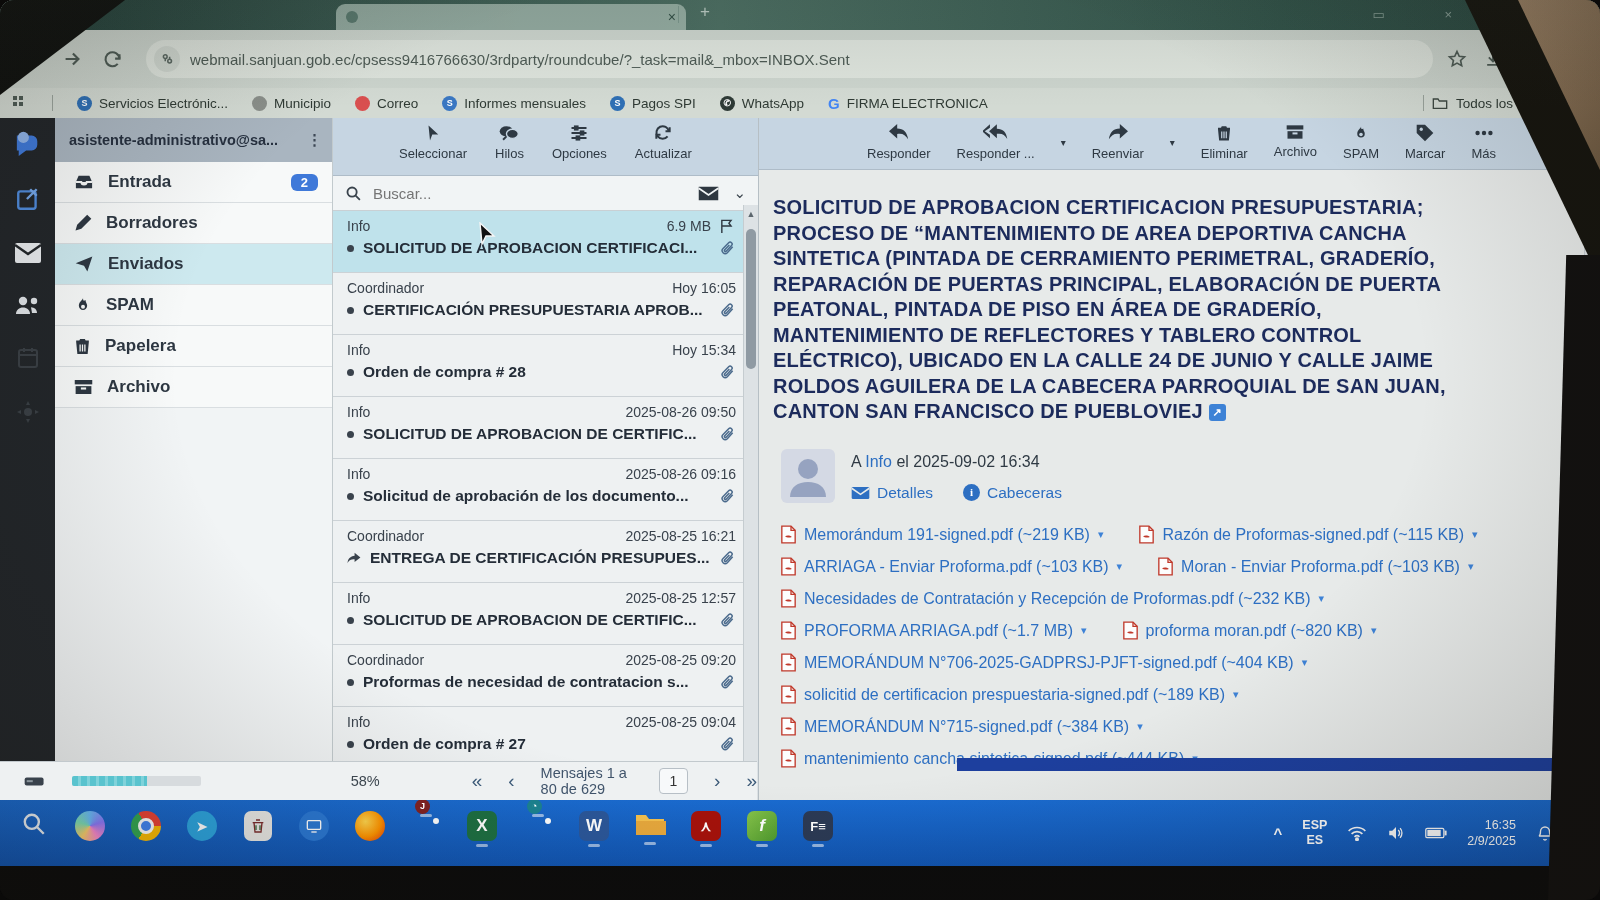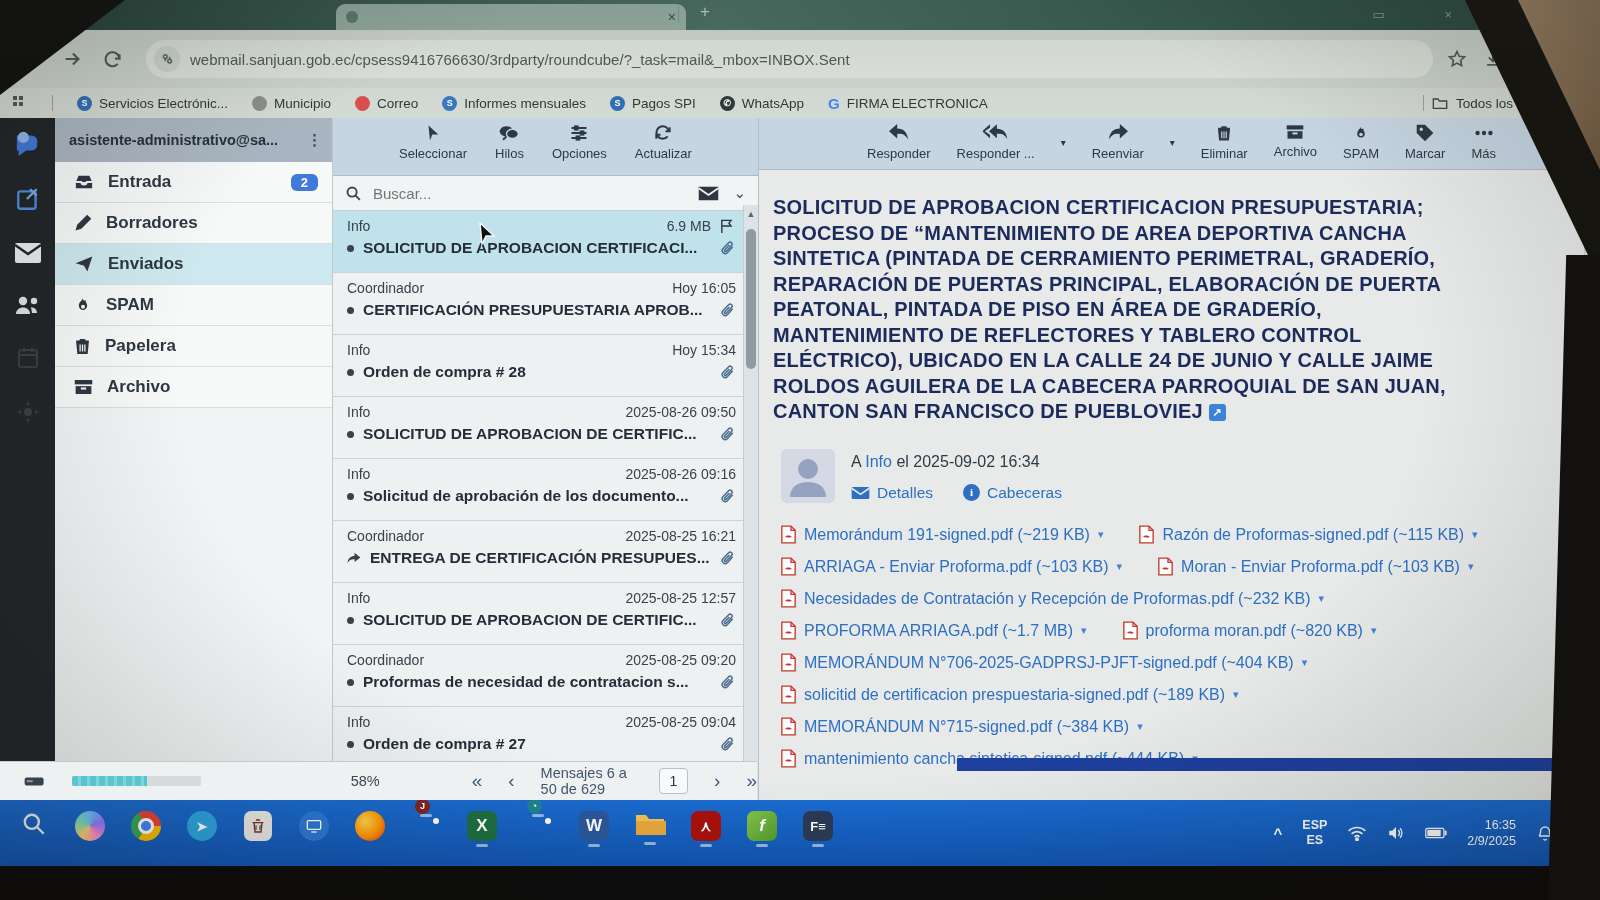--- a/index.html
+++ b/index.html
@@ -1,16 +1,16 @@
 <!DOCTYPE html>
 <html><head>
 <meta charset="utf-8">
 <style>
   html,body{margin:0;padding:0;background:#0b0a09;font-family:"Liberation Sans",sans-serif;}
-  .photo{position:relative;width:1600px;height:900px;overflow:hidden;background:#101010;}
+  .photo{position:relative;width:1600px;height:900px;overflow:hidden;background:#101010;border-radius:14px;}
   .screen{position:absolute;left:0;top:0;width:1600px;height:866px;background:#e8eae9;overflow:hidden;}
 
   
   .tabstrip{position:relative;height:30px;background:linear-gradient(90deg,#24403a,#4c6e62 45%,#32544a 80%,#2a4740);}
   .tab{position:absolute;left:336px;top:4px;width:330px;height:26px;background:#9cb2a8;border-radius:9px 9px 0 0;opacity:.9;display:flex;align-items:center;padding:0 10px;gap:8px;}
   .tabfav{width:12px;height:12px;border-radius:50%;background:#5d7d72;}
   .tabx{margin-left:auto;color:#2f4a42;font-size:14px;line-height:1;}
   .newtab{position:absolute;left:700px;top:2px;color:#b9c9c2;font-size:17px;}
   .tabsep{position:absolute;left:678px;top:6px;width:1px;height:17px;background:#7b968c;}
   .wc{position:absolute;top:7px;color:#9fb4ab;font-size:13px;letter-spacing:28px;right:120px;opacity:.8;}
@@ -739,21 +739,21 @@
             <rect x="1" y="4" width="28" height="12" rx="3" fill="#39424c"></rect>
             <rect x="4" y="8" width="9" height="3" fill="#8a949c"></rect>
           </svg>
         <div class="quota">
             <div class="qfill" style="width: 58%;"></div>
           </div>
         <span class="qpct">58%</span>
         <div class="pager">
           <span class="pgarrow">«</span>
           <span class="pgarrow">‹</span>
-          <span>Mensajes 6 a 50 de 629</span>
+          <span>Mensajes 1 a 80 de 629</span>
           <span class="pagebox">1</span>
           <span class="pgarrow">›</span>
           <span class="pgarrow">»</span>
         </div>
       </div>
     </div>
 
     <div class="taskbar">
       <div class="tbicons">
         <span class="tico">

